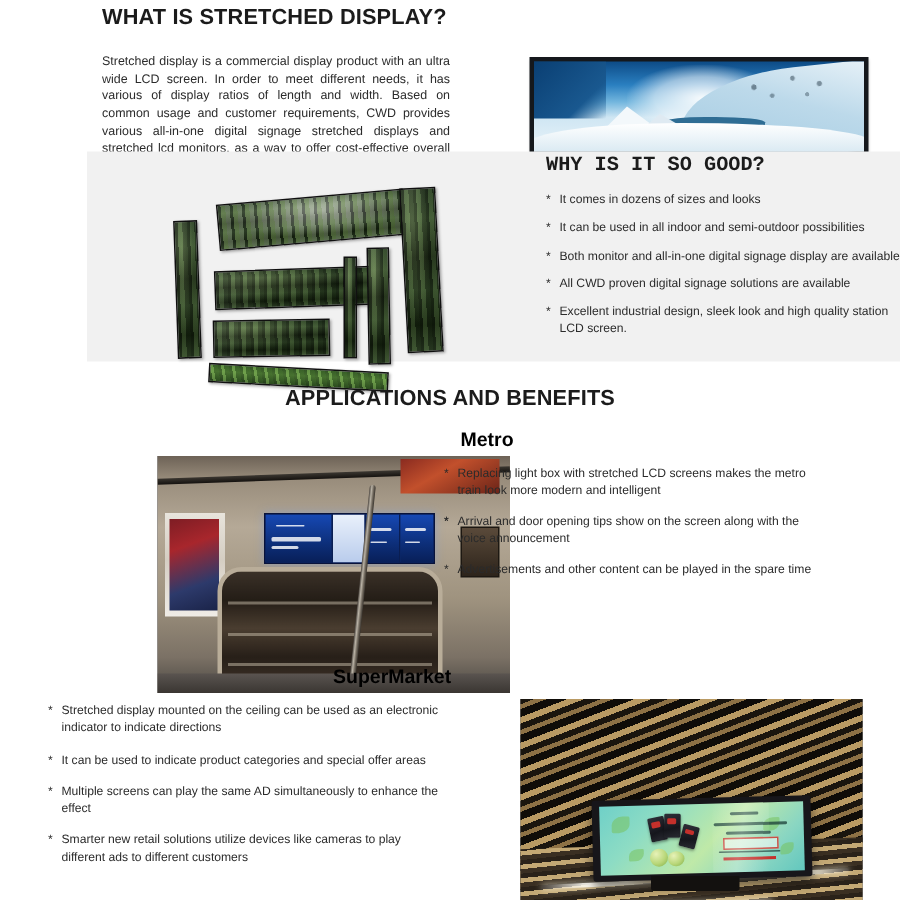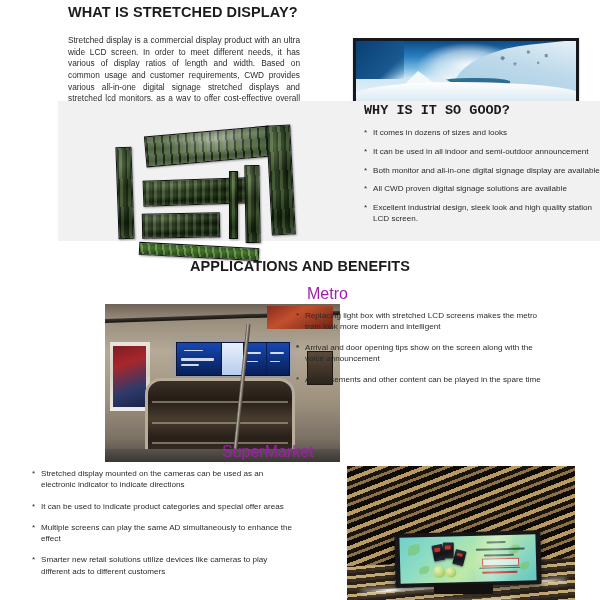--- a/index.html
+++ b/index.html
@@ -31,23 +31,23 @@
     font-weight: bold;
     letter-spacing: 0.1px;
     color: #1b1b1b;
   }
   .h2 {
     font-size: 13.5px;
     font-weight: bold;
     color: #1b1b1b;
   }
   .h3 {
-    font-size: 16px;
-    font-weight: normal;
-    color: #a21caf;
+    font-size: 13px;
+    font-weight: bold;
+    color: #000000;
   }
   .body-text {
     font-size: 8.3px;
     line-height: 11.6px;
     color: #2b2b2b;
     text-align: justify;
   }
   .bullet-list {
     list-style: none;
     margin: 0;
@@ -447,21 +447,21 @@
 
     <div id="good-title" class="h2">WHY IS IT SO GOOD?</div>
 
     <ul id="good-list" class="bullet-list">
       <li>
         <span class="star">*</span>
         <span>It comes in dozens of sizes and looks</span>
       </li>
       <li>
         <span class="star">*</span>
-        <span>It can be used in all indoor and semi-outdoor announcement</span>
+        <span>It can be used in all indoor and semi-outdoor possibilities</span>
       </li>
       <li>
         <span class="star">*</span>
         <span>Both monitor and all-in-one digital signage display are available</span>
       </li>
       <li>
         <span class="star">*</span>
         <span>All CWD proven digital signage solutions are available</span>
       </li>
       <li>
@@ -530,21 +530,21 @@
       </li>
     </ul>
   </section>
 
   <section>
     <div id="market-title" class="h3">SuperMarket</div>
 
     <ul id="market-list" class="bullet-list">
       <li>
         <span class="star">*</span>
-        <span>Stretched display mounted on the cameras can be used as an electronic indicator to indicate directions</span>
+        <span>Stretched display mounted on the ceiling can be used as an electronic indicator to indicate directions</span>
       </li>
       <li>
         <span class="star">*</span>
         <span>It can be used to indicate product categories and special offer areas</span>
       </li>
       <li>
         <span class="star">*</span>
         <span>Multiple screens can play the same AD simultaneously to enhance the effect</span>
       </li>
       <li>

